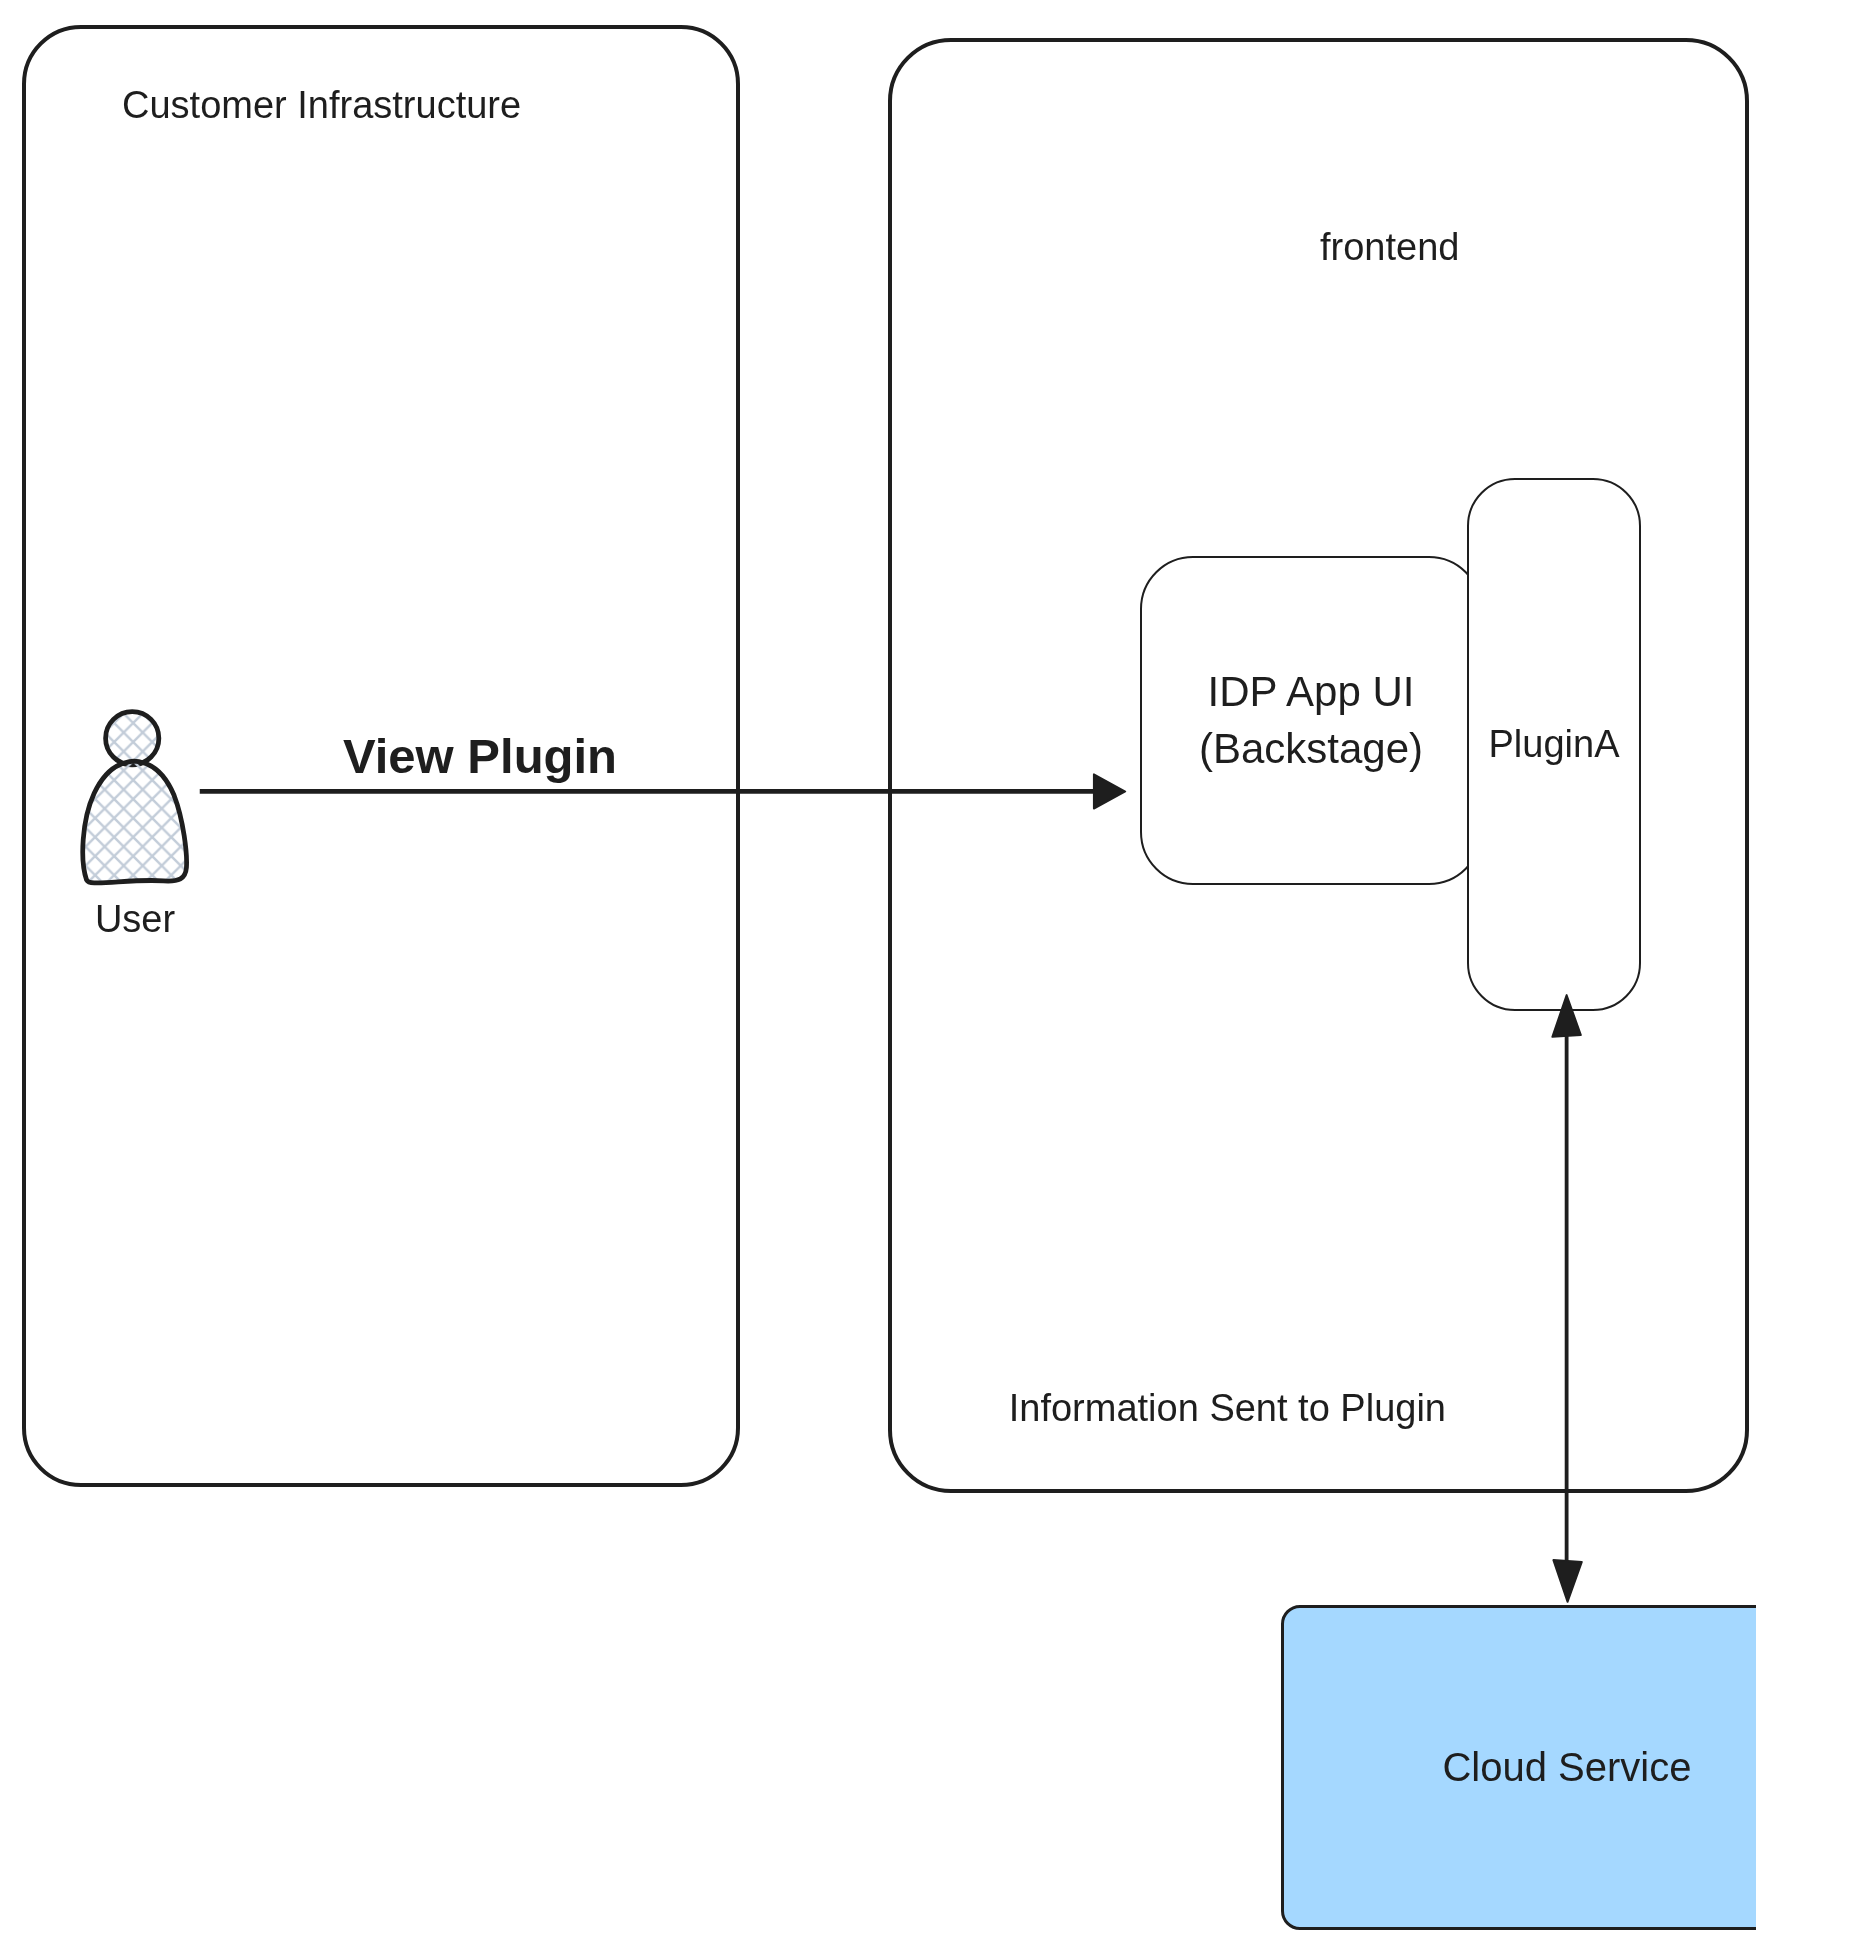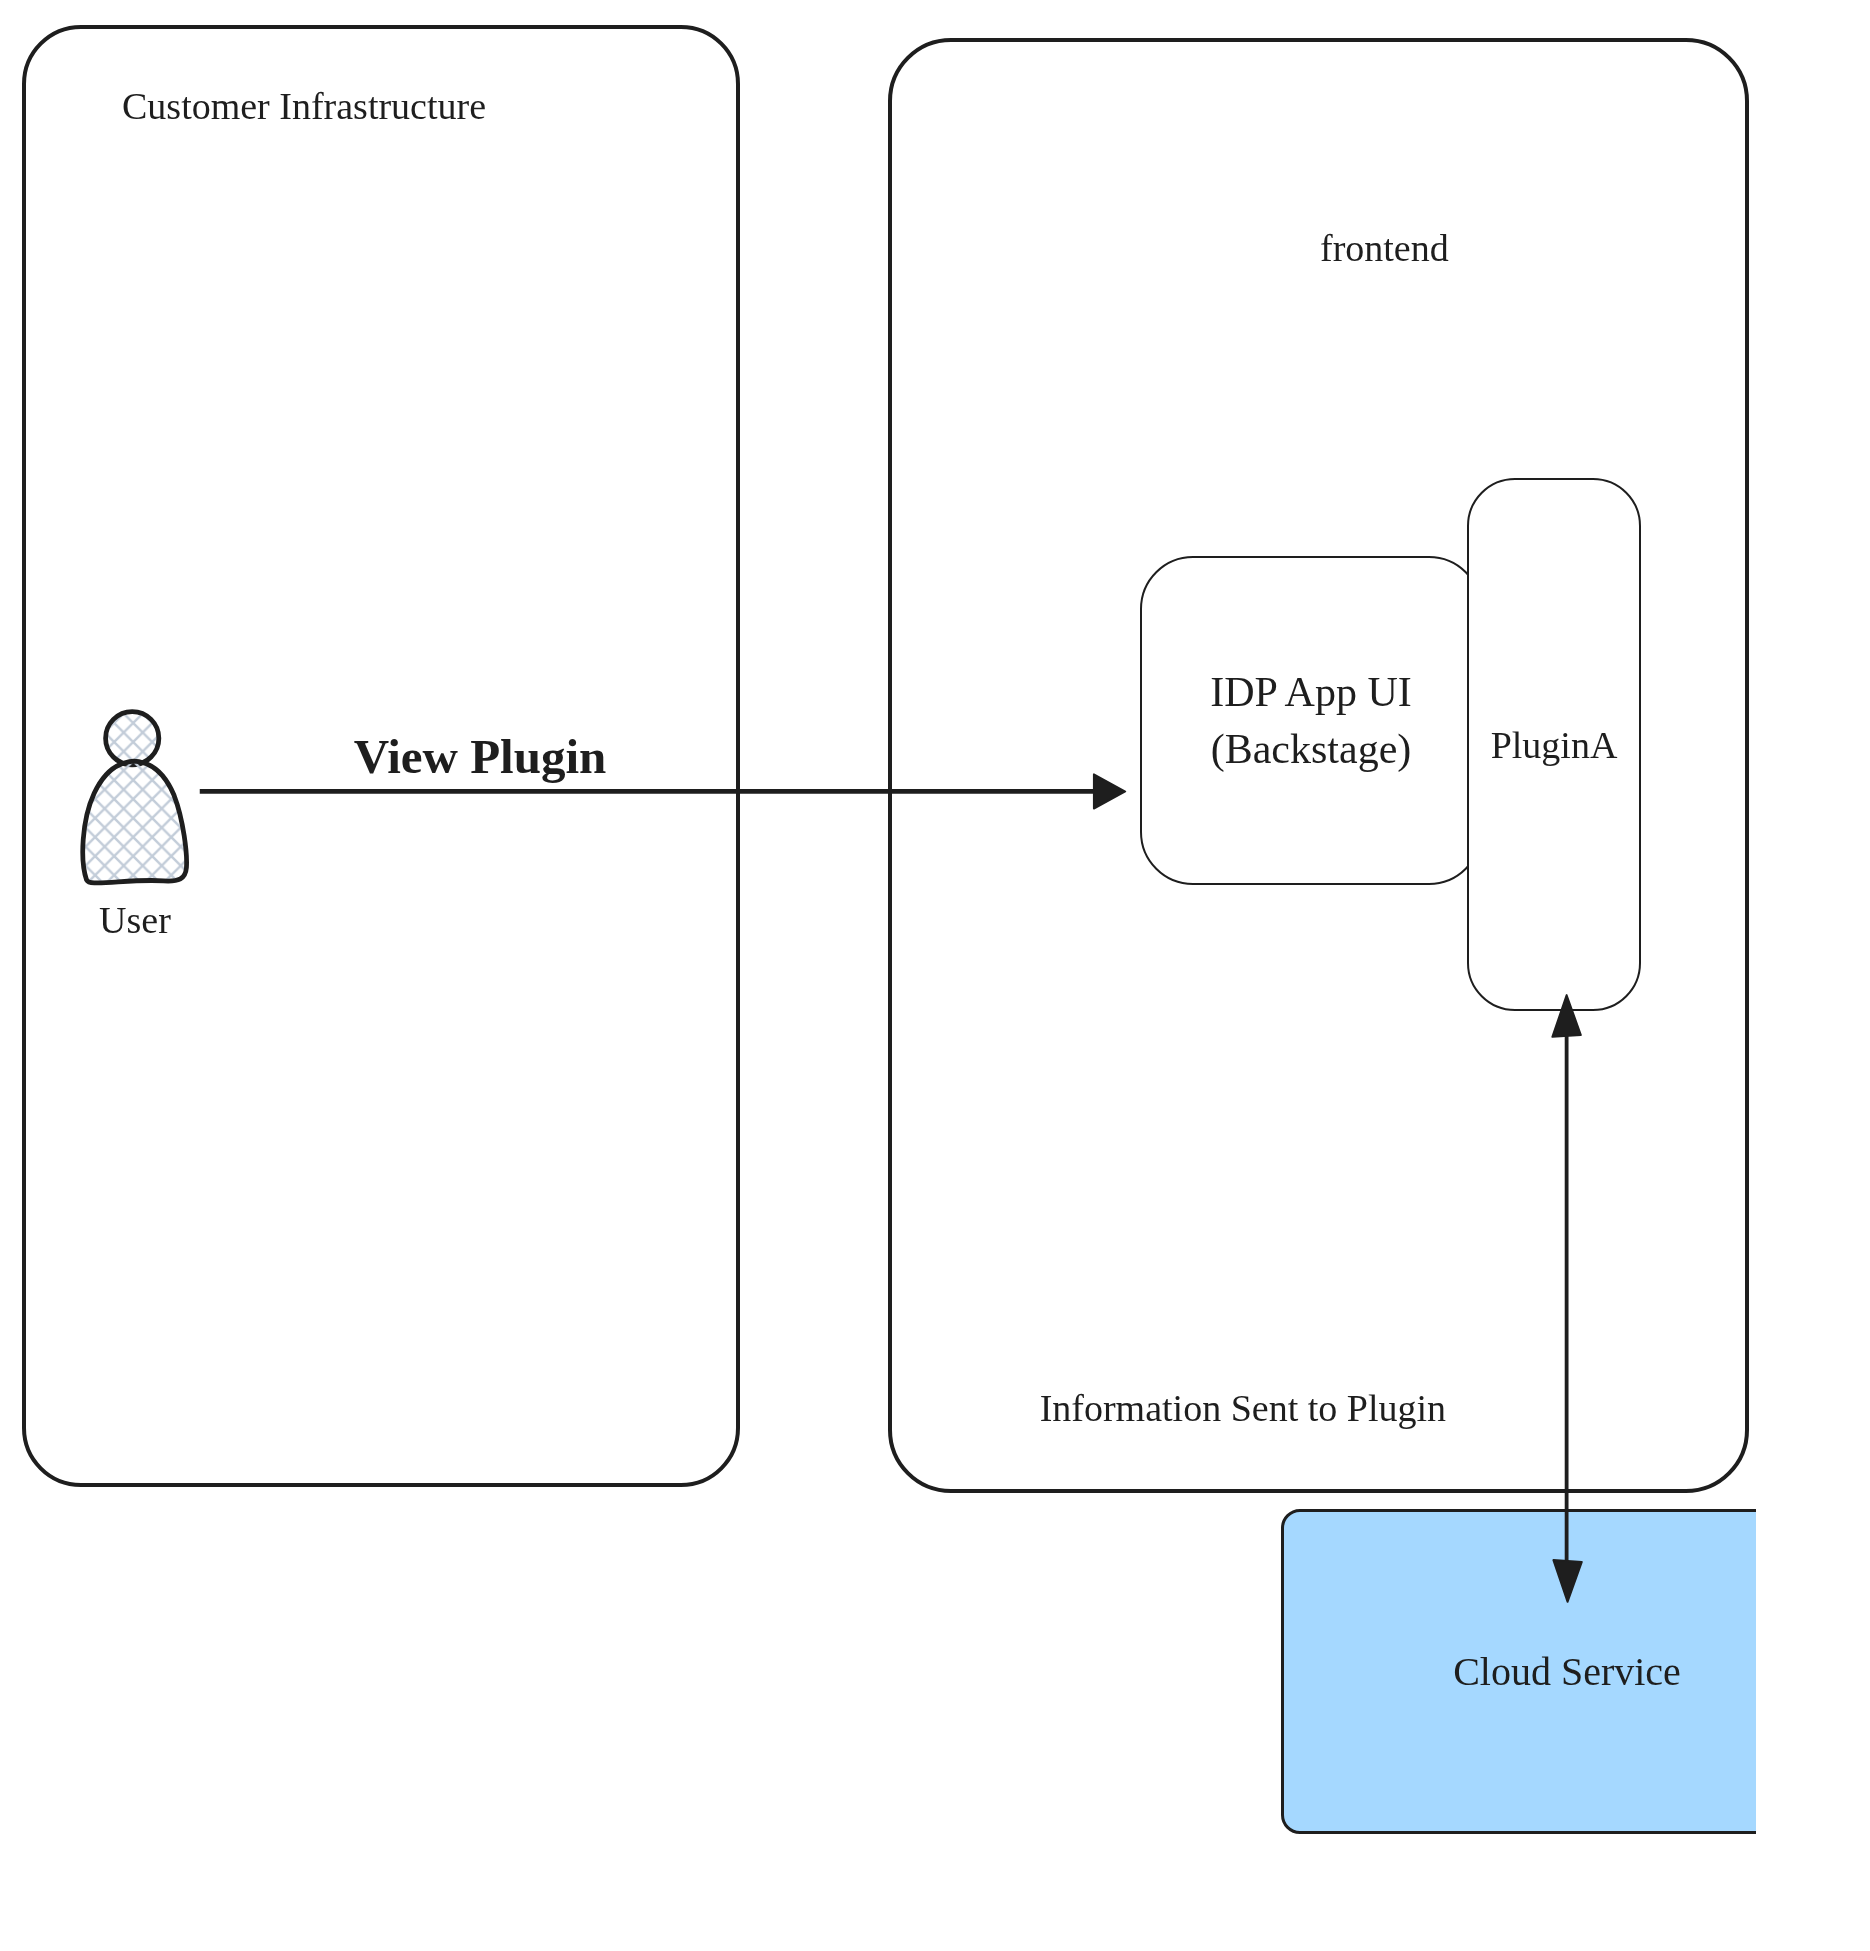--- a/index.html
+++ b/index.html
@@ -1,32 +1,32 @@
 <!DOCTYPE html>
 <html style="font-size:15px"><head>
 <meta charset="utf-8">
 <style>
   html,body{margin:0;padding:0;background:#ffffff;}
   .canvas{
     position:relative;
     width:1756px;height:1952px;
     background:#ffffff;
-    font-family:Liberation Serif, serif;
+    font-family:Liberation Sans, sans-serif;
     color:#1e1e1e;
     overflow:hidden;
   }
   .shape{position:absolute;box-sizing:border-box;background:transparent;}
   .container-box{border:4.8px solid #1e1e1e;}
   .node-box{border:2.9px solid #1e1e1e;background:#ffffff;display:flex;align-items:center;justify-content:center;flex-direction:column;text-align:center;}
   .lbl{position:absolute;white-space:nowrap;color:#1e1e1e;}
   .customer-box{left:22px;top:25px;width:718px;height:1462px;border-radius:59px;}
   .harness-box{left:888px;top:38px;width:861px;height:1455px;border-radius:63px;}
   .idp-box{left:1124px;top:556px;width:342px;height:329px;border-radius:53px;font-size:42px;line-height:1.35;z-index:3;margin-left:16px;}
   .plugina-box{left:1467px;top:457px;width:174px;height:533px;border-radius:48px;font-size:38px;z-index:4;margin-top:21px;}
-  .cloud-box{left:1281px;top:1509px;width:572px;height:325px;border-radius:19px;border-width:3.8px;font-size:40px;z-index:3;}
+  .cloud-box{left:1281px;top:1605px;width:572px;height:325px;border-radius:19px;border-width:3.8px;font-size:40px;z-index:3;}
   .customer-title{left:122px;top:84px;font-size:38px;}
   .harness-title{left:938px;top:82px;font-size:38px;}
   .frontend-label{left:1320px;top:226px;font-size:38px;}
   .view-plugin-label{left:285px;top:728px;width:390px;text-align:center;font-size:49px;font-weight:bold;z-index:6;}
   .user-label{left:73px;top:898px;width:124px;text-align:center;font-size:38px;}
   .info-label{right:310px;top:1368px;text-align:center;font-size:38px;line-height:2.12;z-index:6;}
   svg.overlay{position:absolute;left:0;top:0;z-index:5;}
 </style>
 </head>
 <body>

